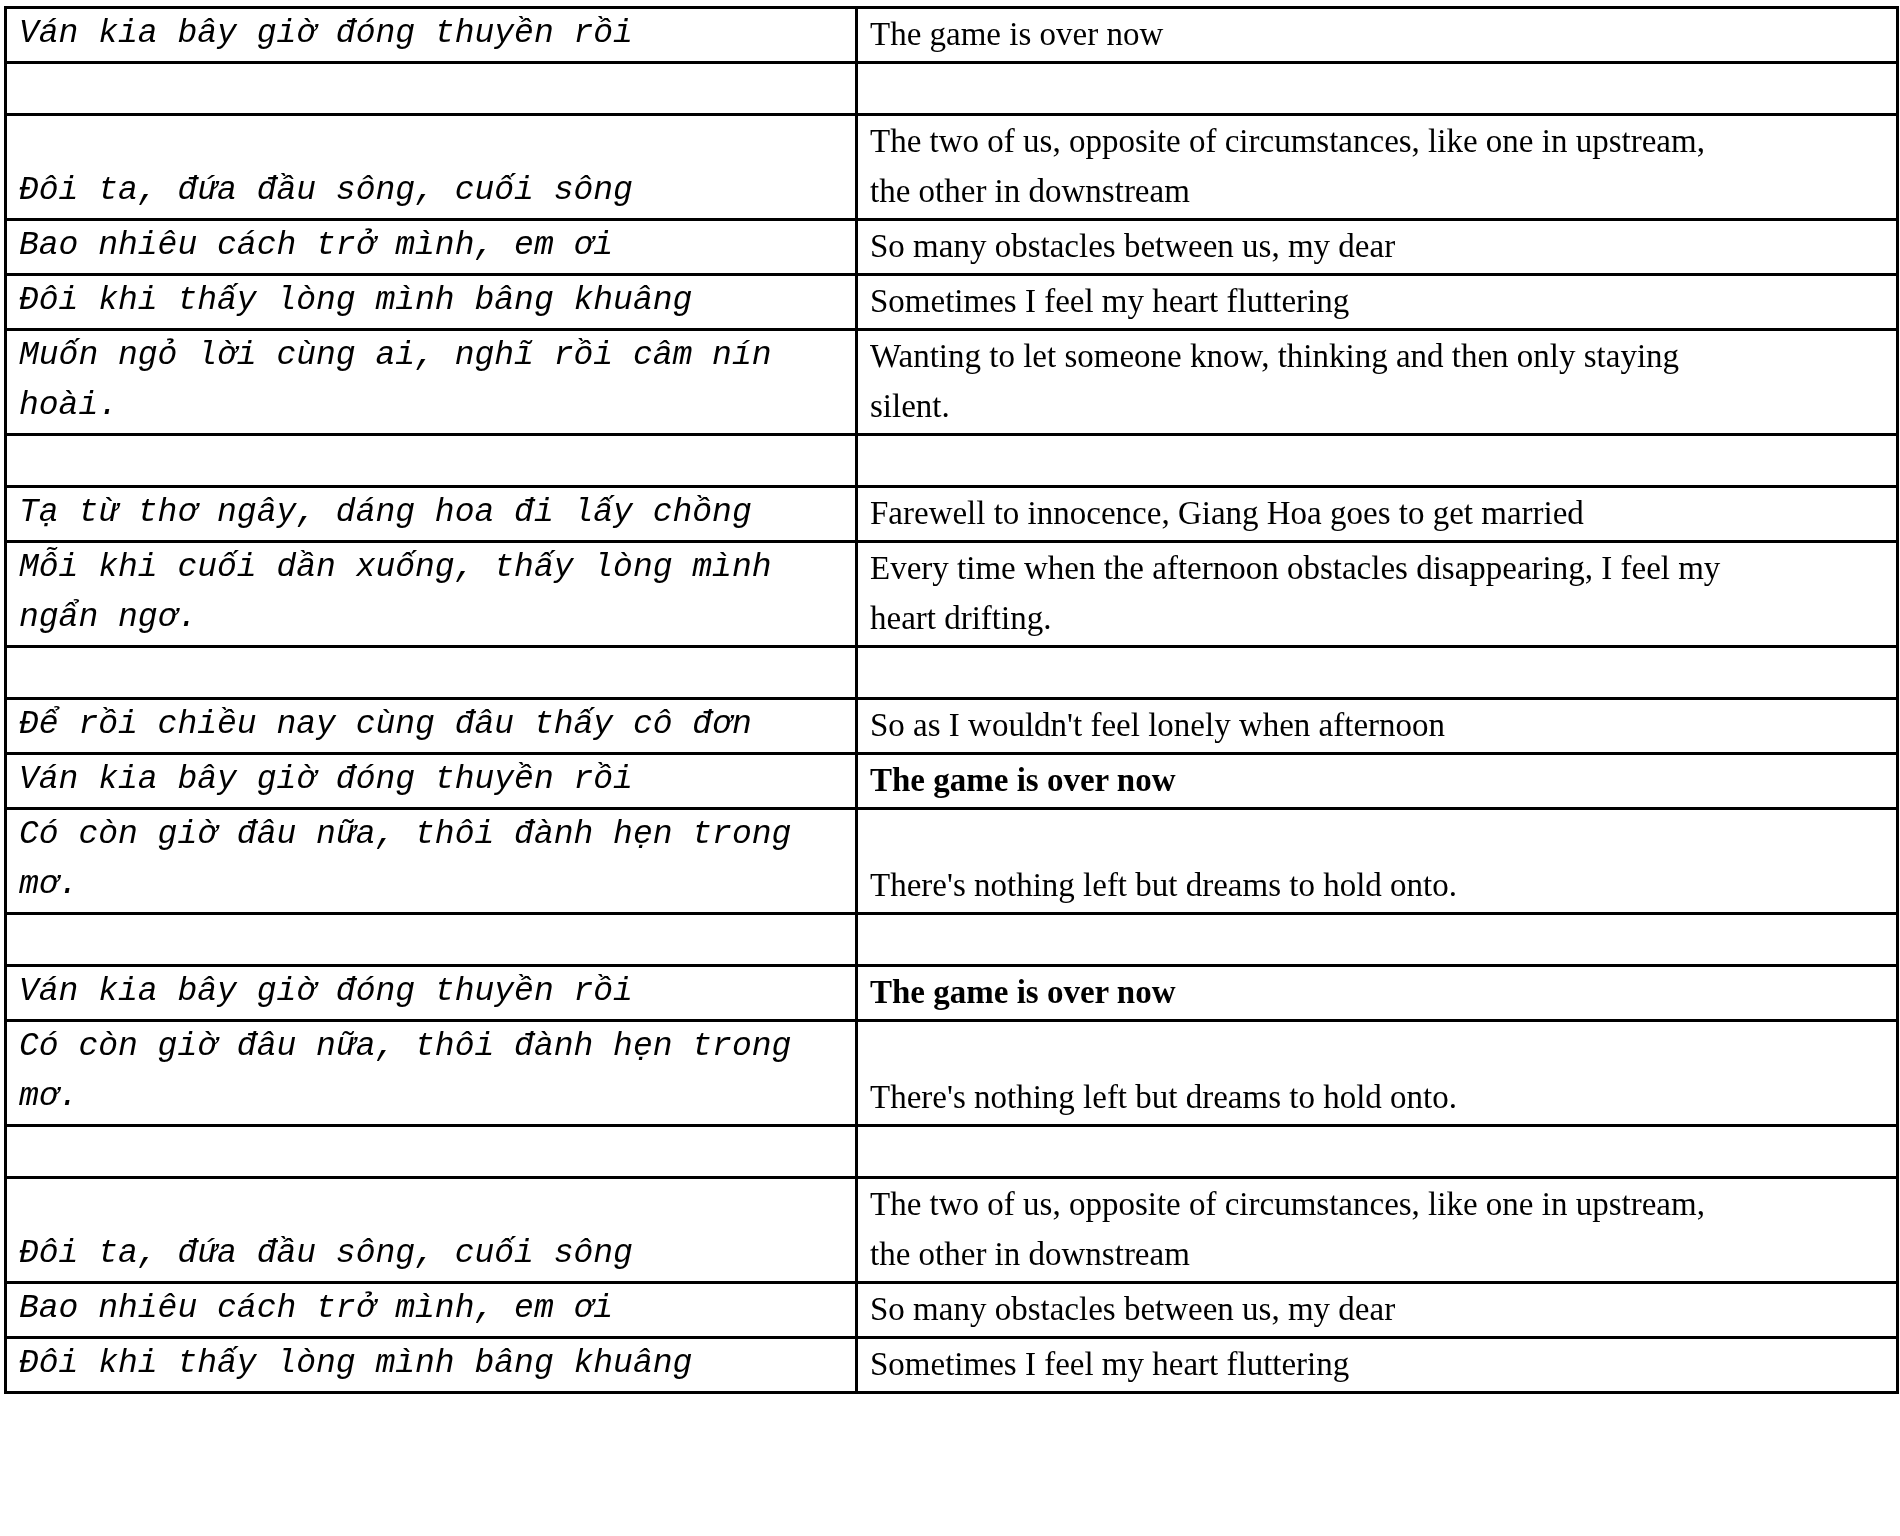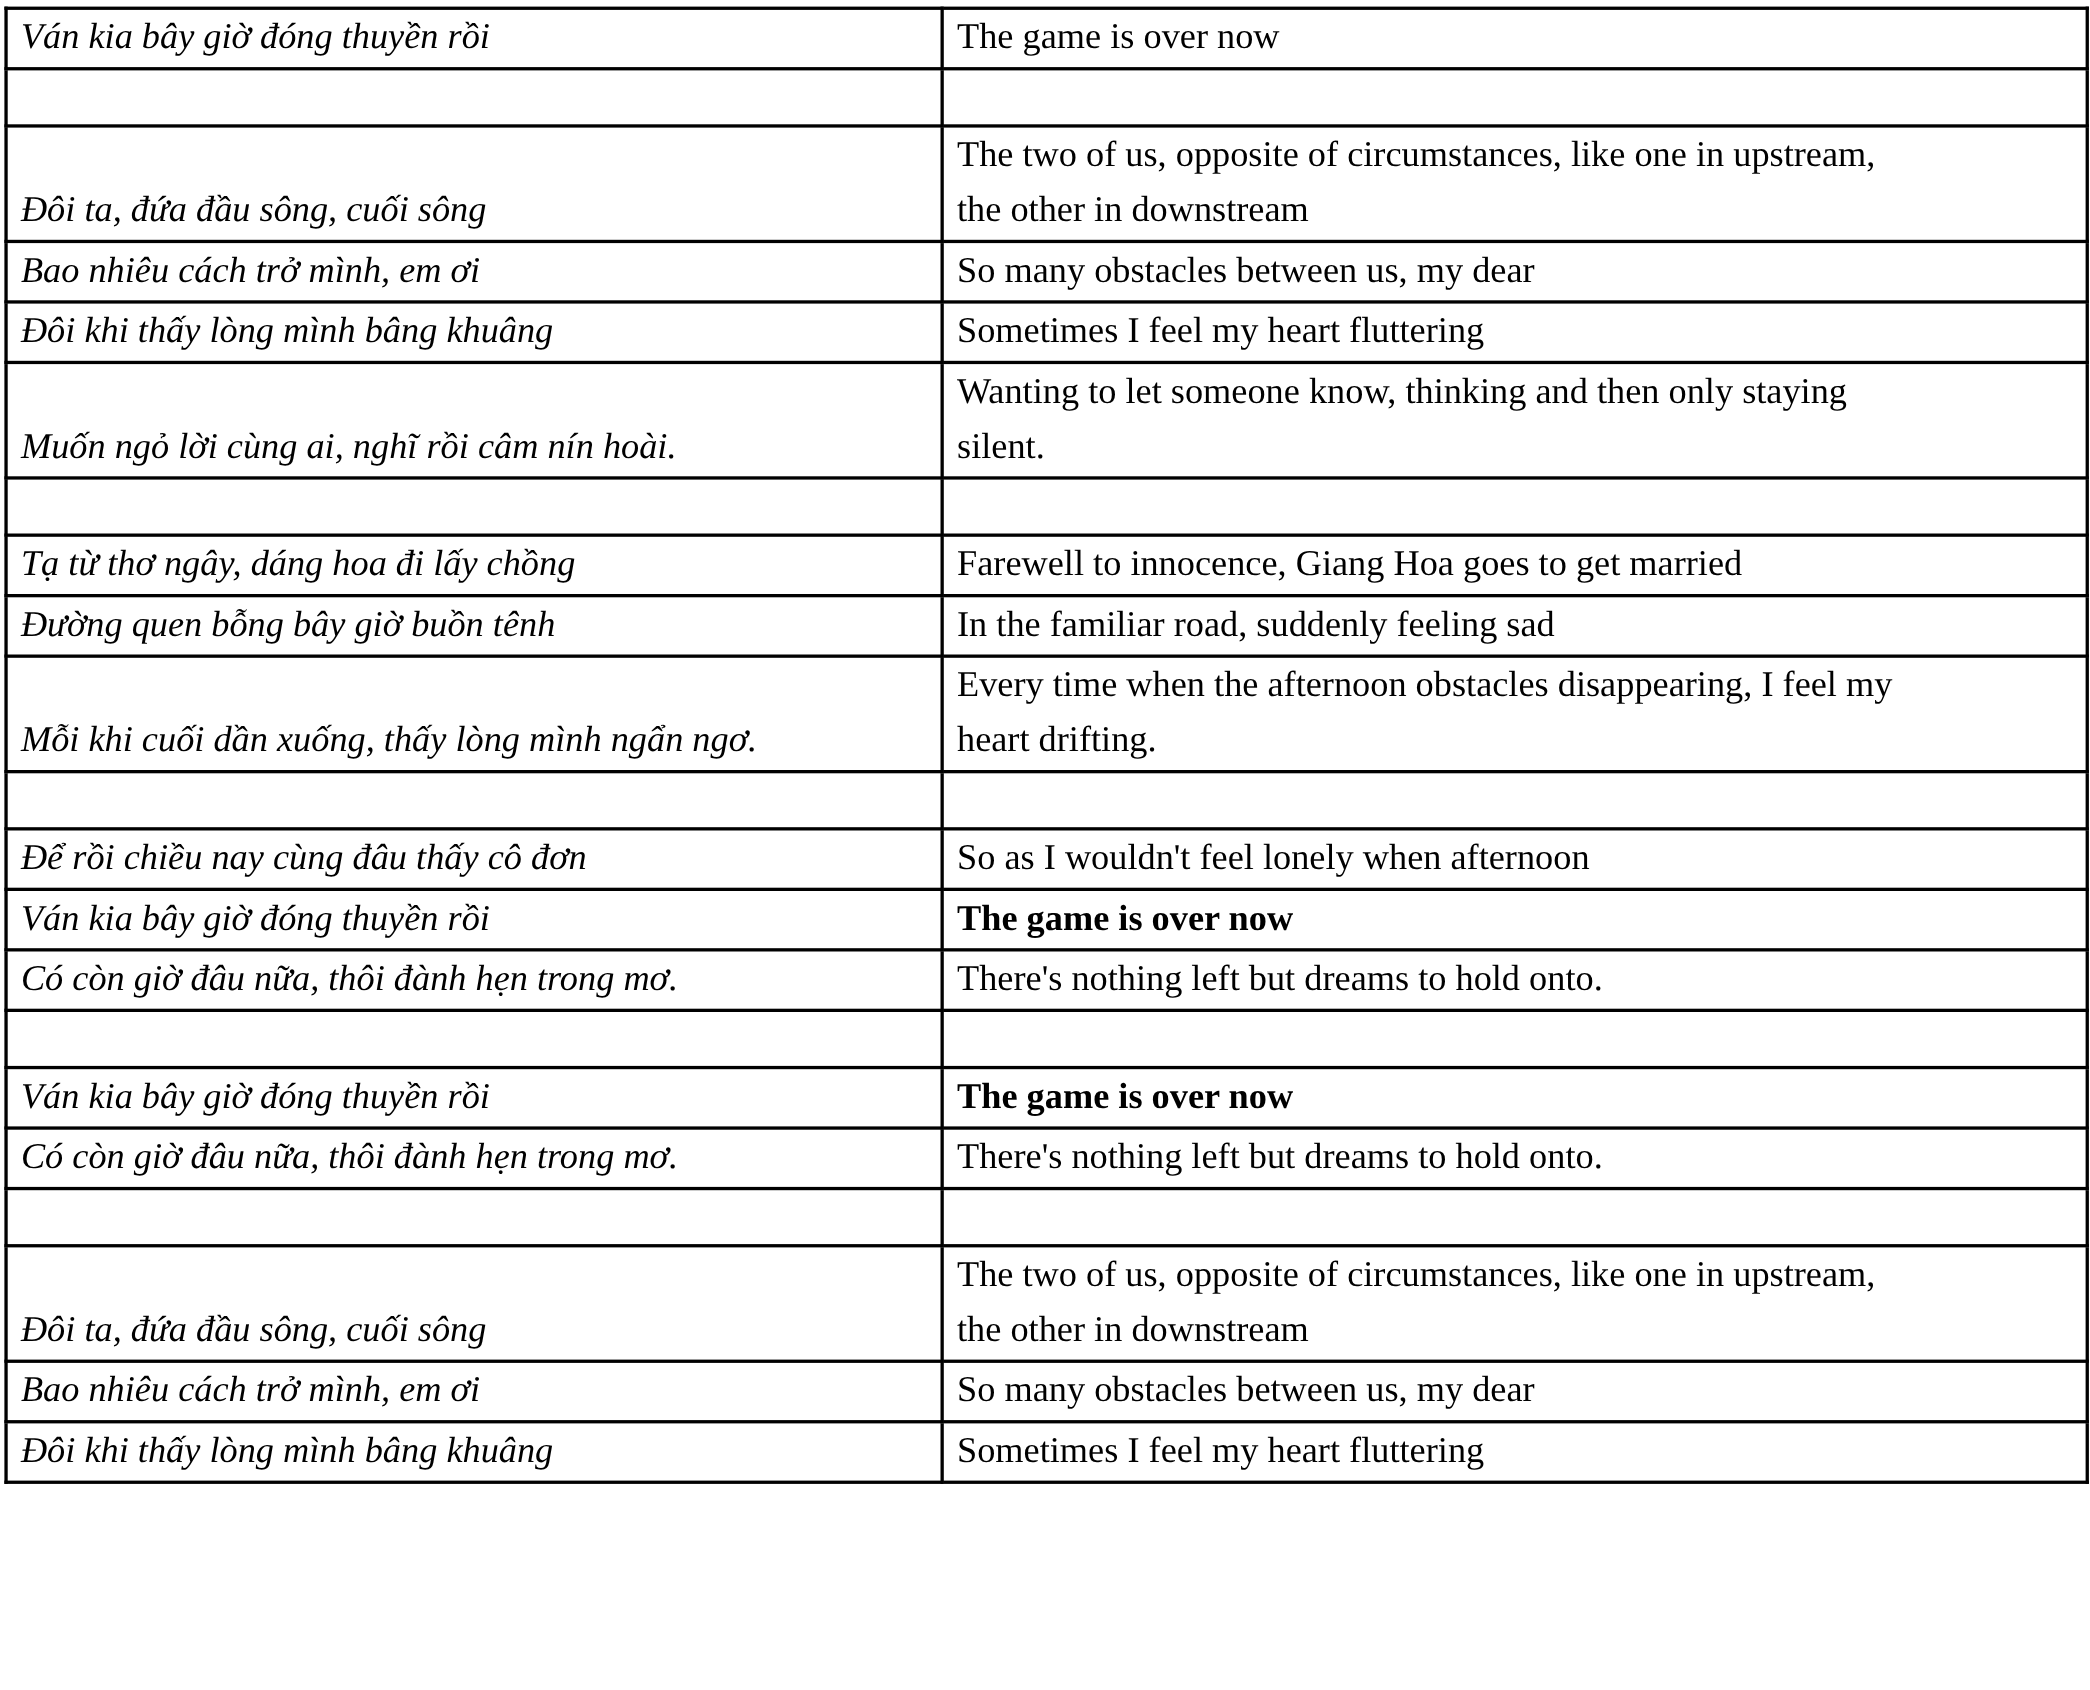--- a/index.html
+++ b/index.html
@@ -25,21 +25,21 @@
   td {
     border: 3px solid #000000;
     vertical-align: bottom;
     padding: 0 12px 2px 12px;
     font-size: 33px;
     line-height: 50px;
     color: #000000;
     white-space: pre-wrap;
     overflow: hidden;
   }
-  td.vi { font-style: italic; }
+  td.vi { font-style: italic; font-family: Liberation Mono, monospace; }
   td.en { font-style: normal; }
   td.en.bold { font-weight: bold; }
 </style>
 </head>
 <body>
 
 <table class="lyrics-table">
   <colgroup>
     <col class="col-vi">
     <col class="col-en">
@@ -71,24 +71,20 @@
         <td class="en">Wanting to let someone know, thinking and then only staying
 silent.</td>
       </tr>
       <tr class="lyric-row">
         <td class="vi"></td>
         <td class="en"></td>
       </tr>
       <tr class="lyric-row">
         <td class="vi">Tạ từ thơ ngây, dáng hoa đi lấy chồng</td>
         <td class="en">Farewell to innocence, Giang Hoa goes to get married</td>
-      </tr>
-      <tr class="lyric-row">
-        <td class="vi">Đường quen bỗng bây giờ buồn tênh</td>
-        <td class="en">In the familiar road, suddenly feeling sad</td>
       </tr>
       <tr class="lyric-row">
         <td class="vi">Mỗi khi cuối dần xuống, thấy lòng mình ngẩn ngơ.</td>
         <td class="en">Every time when the afternoon obstacles disappearing, I feel my
 heart drifting.</td>
       </tr>
       <tr class="lyric-row">
         <td class="vi"></td>
         <td class="en"></td>
       </tr>

